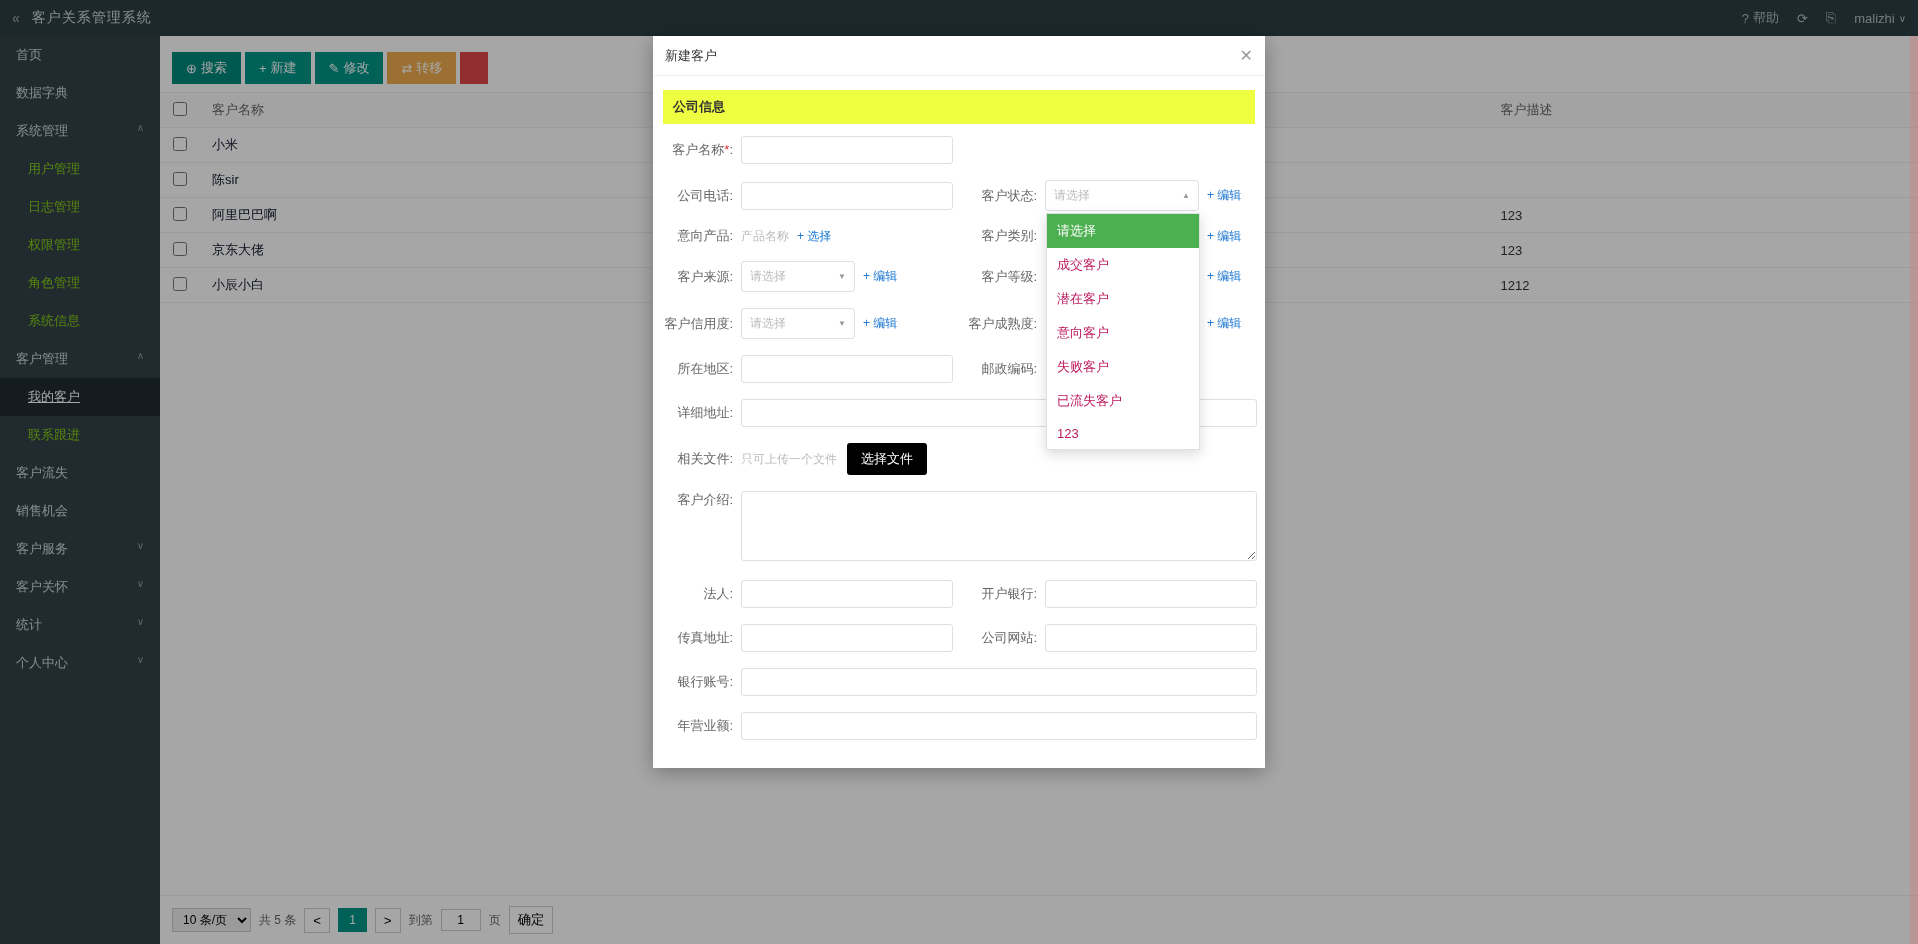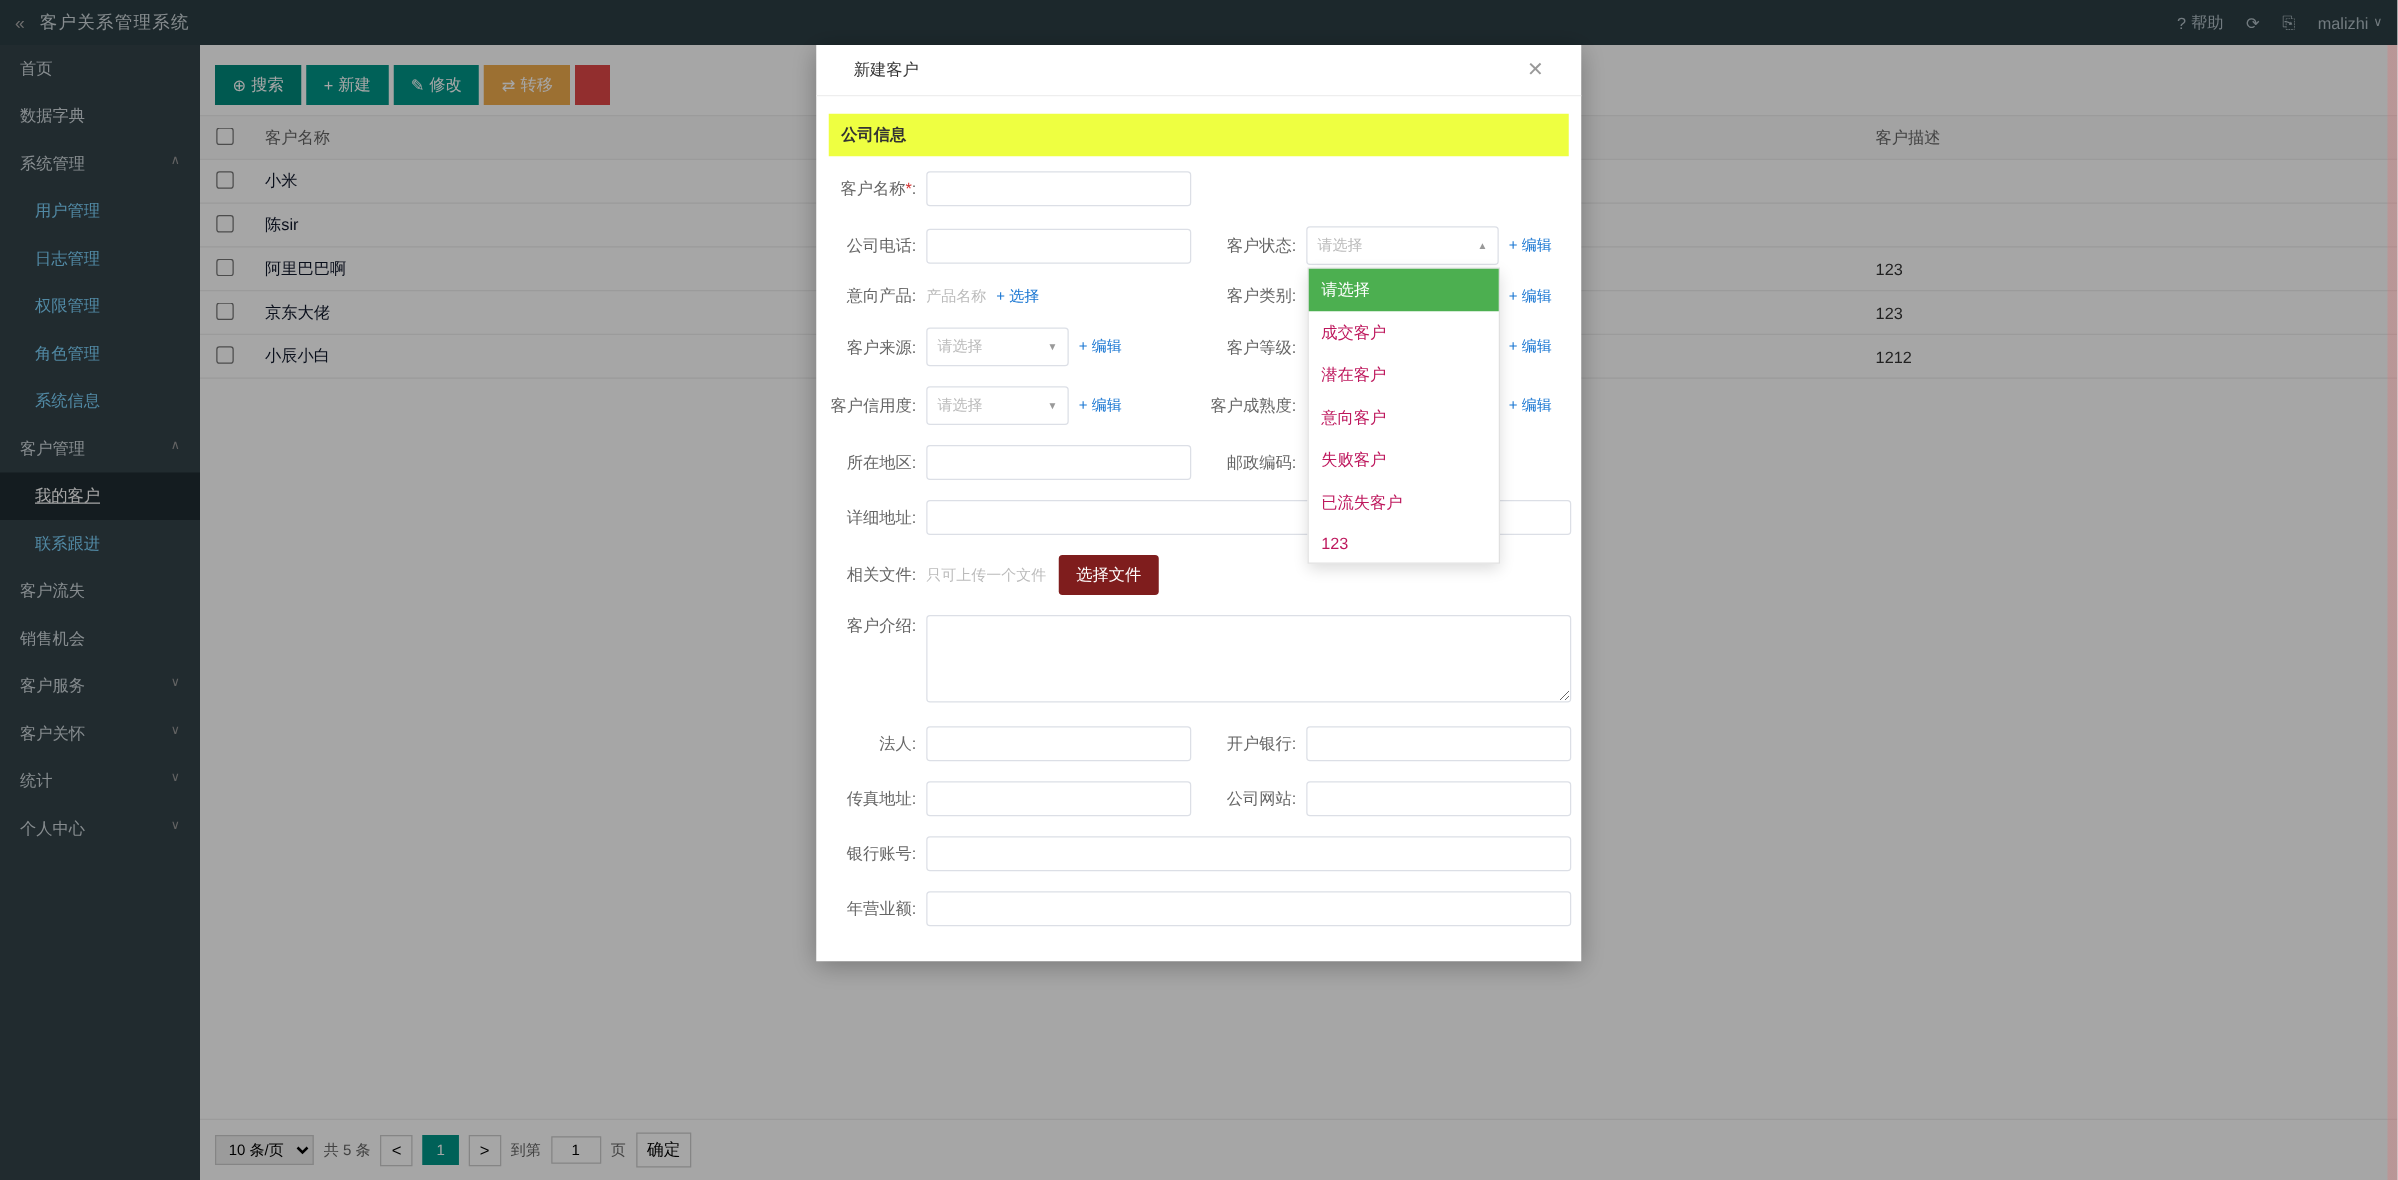--- a/index.html
+++ b/index.html
@@ -9,53 +9,53 @@
 .header { height: 36px; background: #2c3e44; color: #fff; display: flex; align-items: center; padding: 0 12px; }
 .header .collapse { margin-right: 12px; cursor: pointer; color: #aaa; font-size: 14px; }
 .header .title { color: #cfd8dc; font-size: 14px; letter-spacing: 1px; }
 .header .right { margin-left: auto; display: flex; align-items: center; gap: 18px; color: #b0bec5; }
 .header .right .item { display: flex; align-items: center; gap: 4px; cursor: pointer; }
 
 
 .layout { display: flex; height: calc(100vh - 36px); }
 .sidebar { width: 160px; background: #334249; color: #cfd8dc; overflow-y: auto; }
 .sidebar .menu-item { padding: 10px 16px; display: flex; align-items: flex-start; justify-content: space-between; cursor: pointer; font-size: 13px; }
-.sidebar .sub-item { padding: 10px 16px 10px 28px; cursor: pointer; font-size: 13px; color: #7dd3fc; }
+.sidebar .sub-item { padding: 10px 16px 10px 28px; cursor: pointer; font-size: 13px; color: #84cc16; }
 .sidebar .sub-item.active { background: #1f2c32; color: #fff; text-decoration: underline; }
 .sidebar .arrow { font-size: 10px; color: #999; }
 
 
 .main { flex: 1; background: #fff; display: flex; flex-direction: column; overflow: hidden; position: relative; }
 .toolbar { padding: 16px 12px 8px; display: flex; gap: 4px; }
 .btn { padding: 7px 14px; border: none; color: #fff; cursor: pointer; display: inline-flex; align-items: center; gap: 4px; font-size: 13px; }
 .btn-green { background: #00897b; }
 .btn-green2 { background: #009688; }
 .btn-orange { background: #f0ad4e; }
 .btn-red { background: #e04848; }
-.btn-blue { background: #7f1d1d; border-radius: 3px; }
+.btn-blue { background: #000000; border-radius: 3px; }
 
 .table { flex: 1; overflow: auto; }
 .table table { width: 100%; border-collapse: collapse; }
 .table th, .table td { padding: 8px 12px; text-align: left; border-bottom: 1px solid #eee; font-size: 13px; }
 .table th { color: #666; font-weight: normal; background: #fafafa; border-top: 1px solid #eee; }
 .table .chk { width: 40px; text-align: center; }
 .table input[type=checkbox] { width: 14px; height: 14px; }
 .table a { color: #0f172a; text-decoration: none; }
 .star { color: #bbb; }
 
 .pagination { padding: 10px 12px; display: flex; align-items: center; gap: 8px; border-top: 1px solid #eee; font-size: 12px; color: #666; }
 .pagination select, .pagination input { border: 1px solid #ccc; padding: 3px 6px; font-size: 12px; }
 .pagination .pg-btn { border: 1px solid #ccc; padding: 4px 8px; background: #fff; cursor: pointer; }
 .pagination .pg-num { background: #009688; color: #fff; border: 1px solid #009688; padding: 4px 10px; }
 .pagination .pg-input { width: 40px; text-align: center; }
 
 
 .overlay { position: fixed; inset: 0; background: rgba(0,0,0,0.35); display: flex; justify-content: center; align-items: flex-start; }
 .modal { width: 612px; background: #fff; margin-top: 36px; max-height: calc(100vh - 36px); display: flex; flex-direction: column; box-shadow: 0 4px 20px rgba(0,0,0,0.3); }
-.modal-header { padding: 10px 30px; border-bottom: 1px solid #eee; display: flex; align-items: center; justify-content: space-between; }
+.modal-header { padding: 10px 12px; border-bottom: 1px solid #eee; display: flex; align-items: center; justify-content: space-between; }
 .modal-header .close { cursor: pointer; font-size: 16px; color: #999; }
 .modal-body { overflow-y: auto; flex: 1; padding: 0 8px 20px; }
 .modal-body::-webkit-scrollbar { width: 14px; }
 .modal-body::-webkit-scrollbar-thumb { background: #c1c1c1; border-radius: 7px; border: 3px solid #fff; }
 .modal-body::-webkit-scrollbar-track { background: #f1f1f1; }
 .section-title { background: #eeff41; padding: 8px 10px; font-weight: bold; margin: 14px 2px 4px; font-size: 13px; }
 .form-row { display: flex; padding: 8px 0; gap: 12px; }
 .form-col { display: flex; align-items: center; flex: 1; }
 .form-col .label { width: 80px; text-align: right; color: #666; padding-right: 8px; font-size: 13px; }
 .form-col .label .req { color: #d32f2f; }

